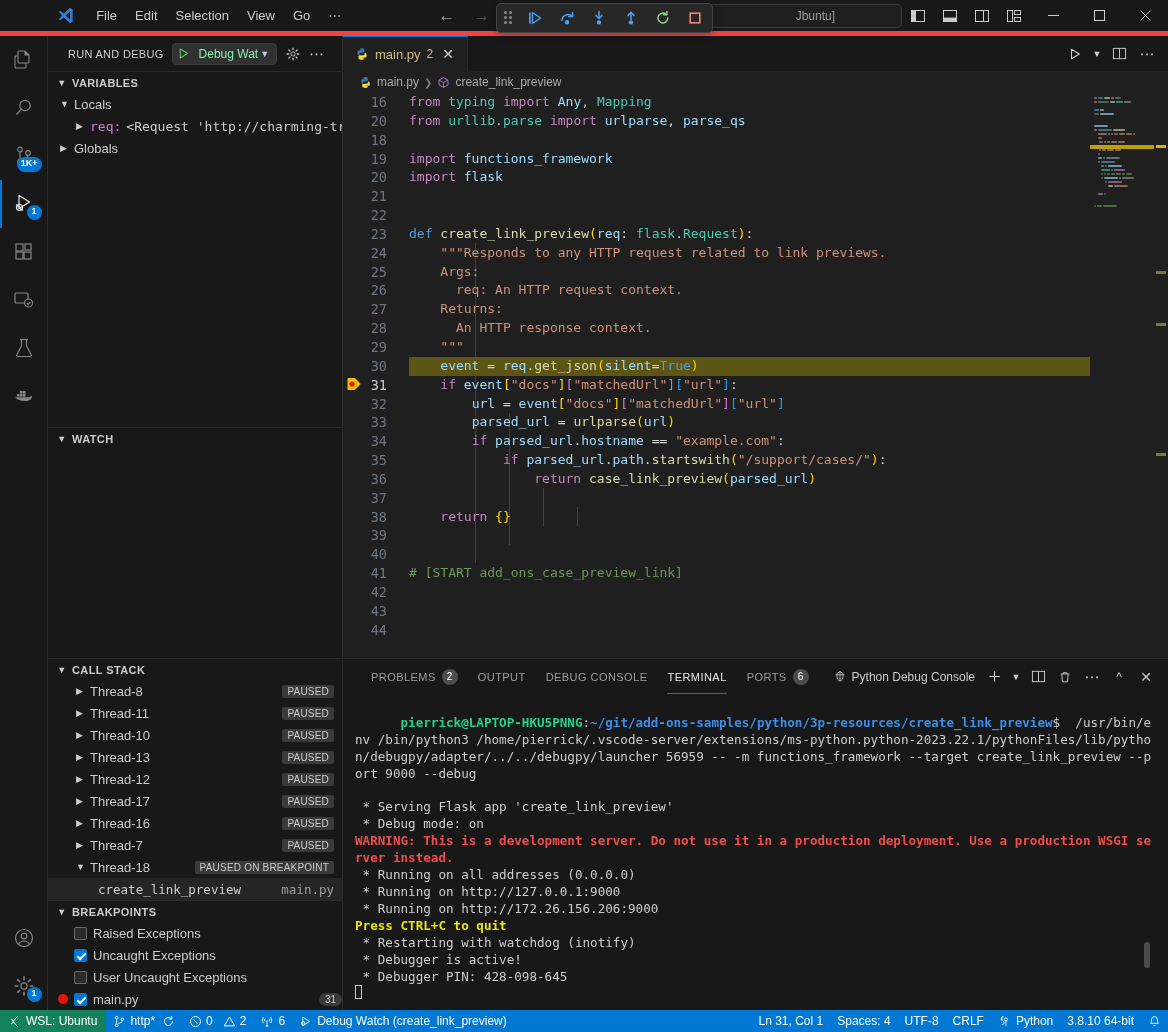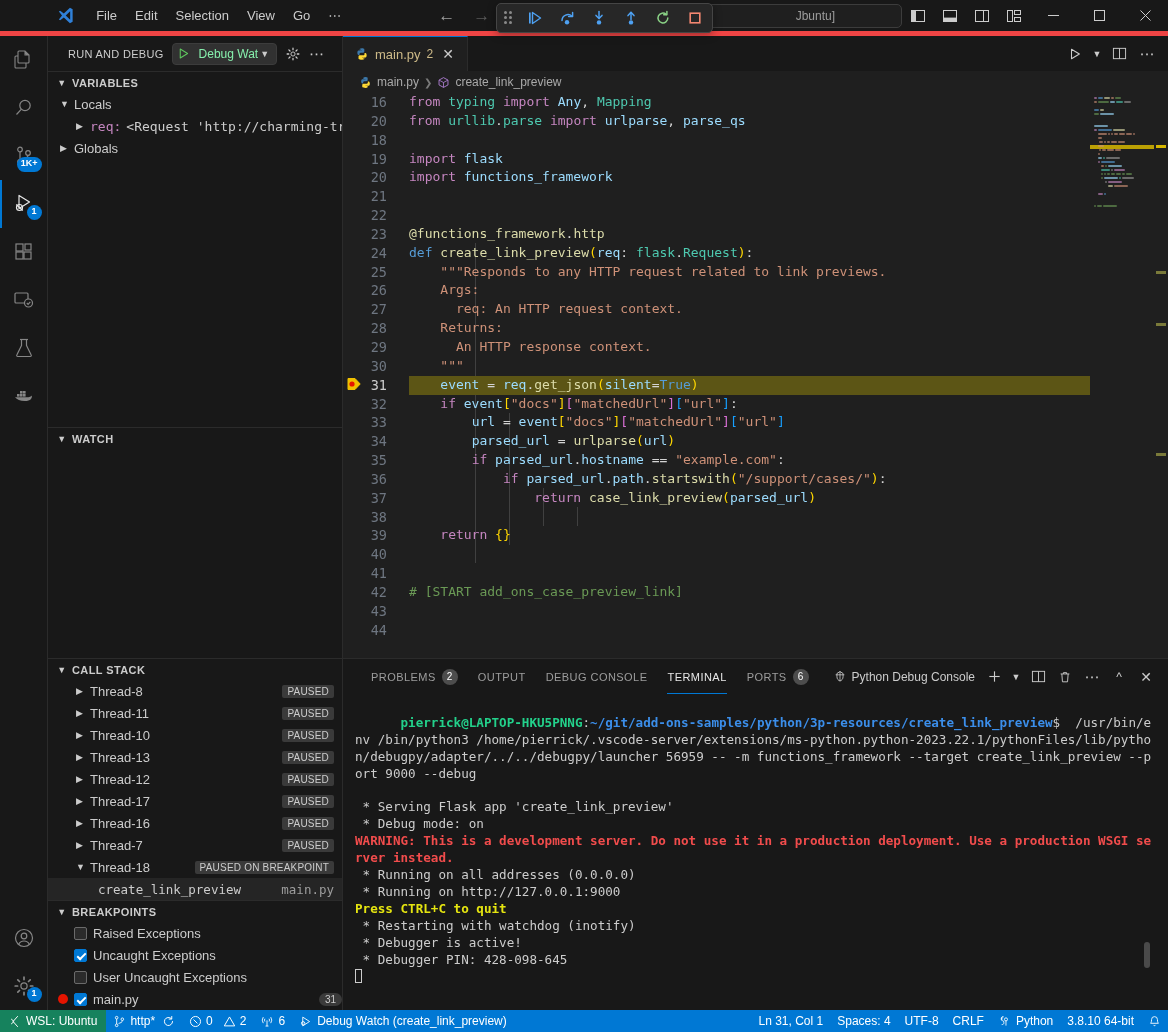--- a/index.html
+++ b/index.html
@@ -628,25 +628,24 @@
 
     <div id="code-lines">
       <div class="guide" style="left:66px; top:150px; height:320px;"></div>
       <div class="guide" style="left:100px; top:320px; height:132px;"></div>
       <div class="guide" style="left:134px; top:395px; height:38px;"></div>
       <div class="guide" style="left:168px; top:414px; height:19px;"></div>
 
       <div class="cl"><span class="kw">from</span> <span class="ty">typing</span> <span class="kw">import</span> <span class="id">Any</span><span class="pu">,</span> <span class="ty">Mapping</span></div>
       <div class="cl"><span class="kw">from</span> <span class="ty">urllib</span><span class="pu">.</span><span class="ty">parse</span> <span class="kw">import</span> <span class="id">urlparse</span><span class="pu">,</span> <span class="id">parse_qs</span></div>
       <div class="cl"> </div>
+      <div class="cl"><span class="kw">import</span> <span class="id">functions_framework</span></div>
       <div class="cl"><span class="kw">import</span> <span class="id">flask</span></div>
-      <div class="cl"><span class="kw">import</span> <span class="id">functions_framework</span></div>
       <div class="cl"> </div>
       <div class="cl"> </div>
-      <div class="cl"><span class="deco">@functions_framework</span><span class="pu">.</span><span class="fn">http</span></div>
       <div class="cl"><span class="kw2">def</span> <span class="fn">create_link_preview</span><span class="brk1">(</span><span class="id">req</span><span class="pu">: </span><span class="ty">flask</span><span class="pu">.</span><span class="ty">Request</span><span class="brk1">)</span><span class="pu">:</span></div>
       <div class="cl">    <span class="str">"""Responds to any HTTP request related to link previews.</span></div>
       <div class="cl">    <span class="str">Args:</span></div>
       <div class="cl">      <span class="str">req: An HTTP request context.</span></div>
       <div class="cl">    <span class="str">Returns:</span></div>
       <div class="cl">      <span class="str">An HTTP response context.</span></div>
       <div class="cl">    <span class="str">"""</span></div>
       <div class="cl exec">    <span class="id">event</span> <span class="op">=</span> <span class="id">req</span><span class="pu">.</span><span class="fn">get_json</span><span class="brk1">(</span><span class="id">silent</span><span class="op">=</span><span class="kw2">True</span><span class="brk1">)</span></div>
       <div class="cl">    <span class="kw">if</span> <span class="id">event</span><span class="brk1">[</span><span class="str">"docs"</span><span class="brk1">]</span><span class="brk2">[</span><span class="str">"matchedUrl"</span><span class="brk2">]</span><span class="brk3">[</span><span class="str">"url"</span><span class="brk3">]</span><span class="pu">:</span></div>
       <div class="cl">        <span class="id">url</span> <span class="op">=</span> <span class="id">event</span><span class="brk1">[</span><span class="str">"docs"</span><span class="brk1">]</span><span class="brk2">[</span><span class="str">"matchedUrl"</span><span class="brk2">]</span><span class="brk3">[</span><span class="str">"url"</span><span class="brk3">]</span></div>
@@ -850,20 +849,21 @@
 
   <div id="terminal">
     <div class="tline">
       <span class="t-green">pierrick@LAPTOP-HKU5PNNG</span><span class="t-white">:</span><span class="t-blue">~/git/add-ons-samples/python/3p-resources/create_link_preview</span><span class="t-white">$  /usr/bin/env /bin/python3 /home/pierrick/.vscode-server/extensions/ms-python.python-2023.22.1/pythonFiles/lib/python/debugpy/adapter/../../debugpy/launcher 56959 -- -m functions_framework --target create_link_preview --port 9000 --debug</span>
     </div>
     <div class="tline t-white"> * Serving Flask app 'create_link_preview'</div>
     <div class="tline t-white"> * Debug mode: on</div>
     <div class="tline t-red">WARNING: This is a development server. Do not use it in a production deployment. Use a production WSGI server instead.</div>
     <div class="tline t-white"> * Running on all addresses (0.0.0.0)</div>
     <div class="tline t-white"> * Running on http://127.0.0.1:9000</div>
+    <div class="tline t-white"> * Running on http://172.26.156.206:9000</div>
     <div class="tline t-yellow">Press CTRL+C to quit</div>
     <div class="tline t-white"> * Restarting with watchdog (inotify)</div>
     <div class="tline t-white"> * Debugger is active!</div>
     <div class="tline t-white"> * Debugger PIN: 428-098-645</div>
     <div class="tline"><span id="term-cursor"></span></div>
     <div id="term-scroll-thumb"></div>
   </div>
 </div>
 
 <div id="statusbar">

